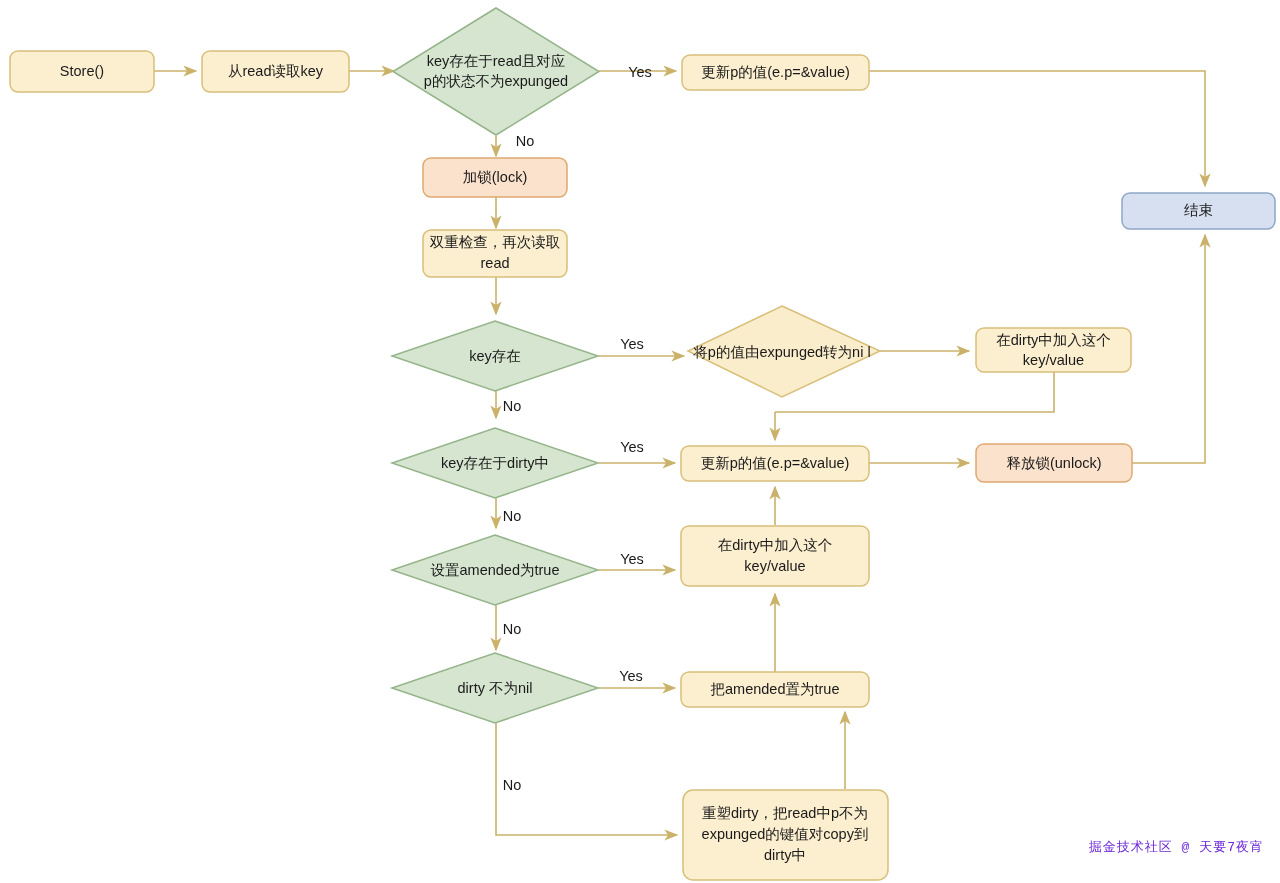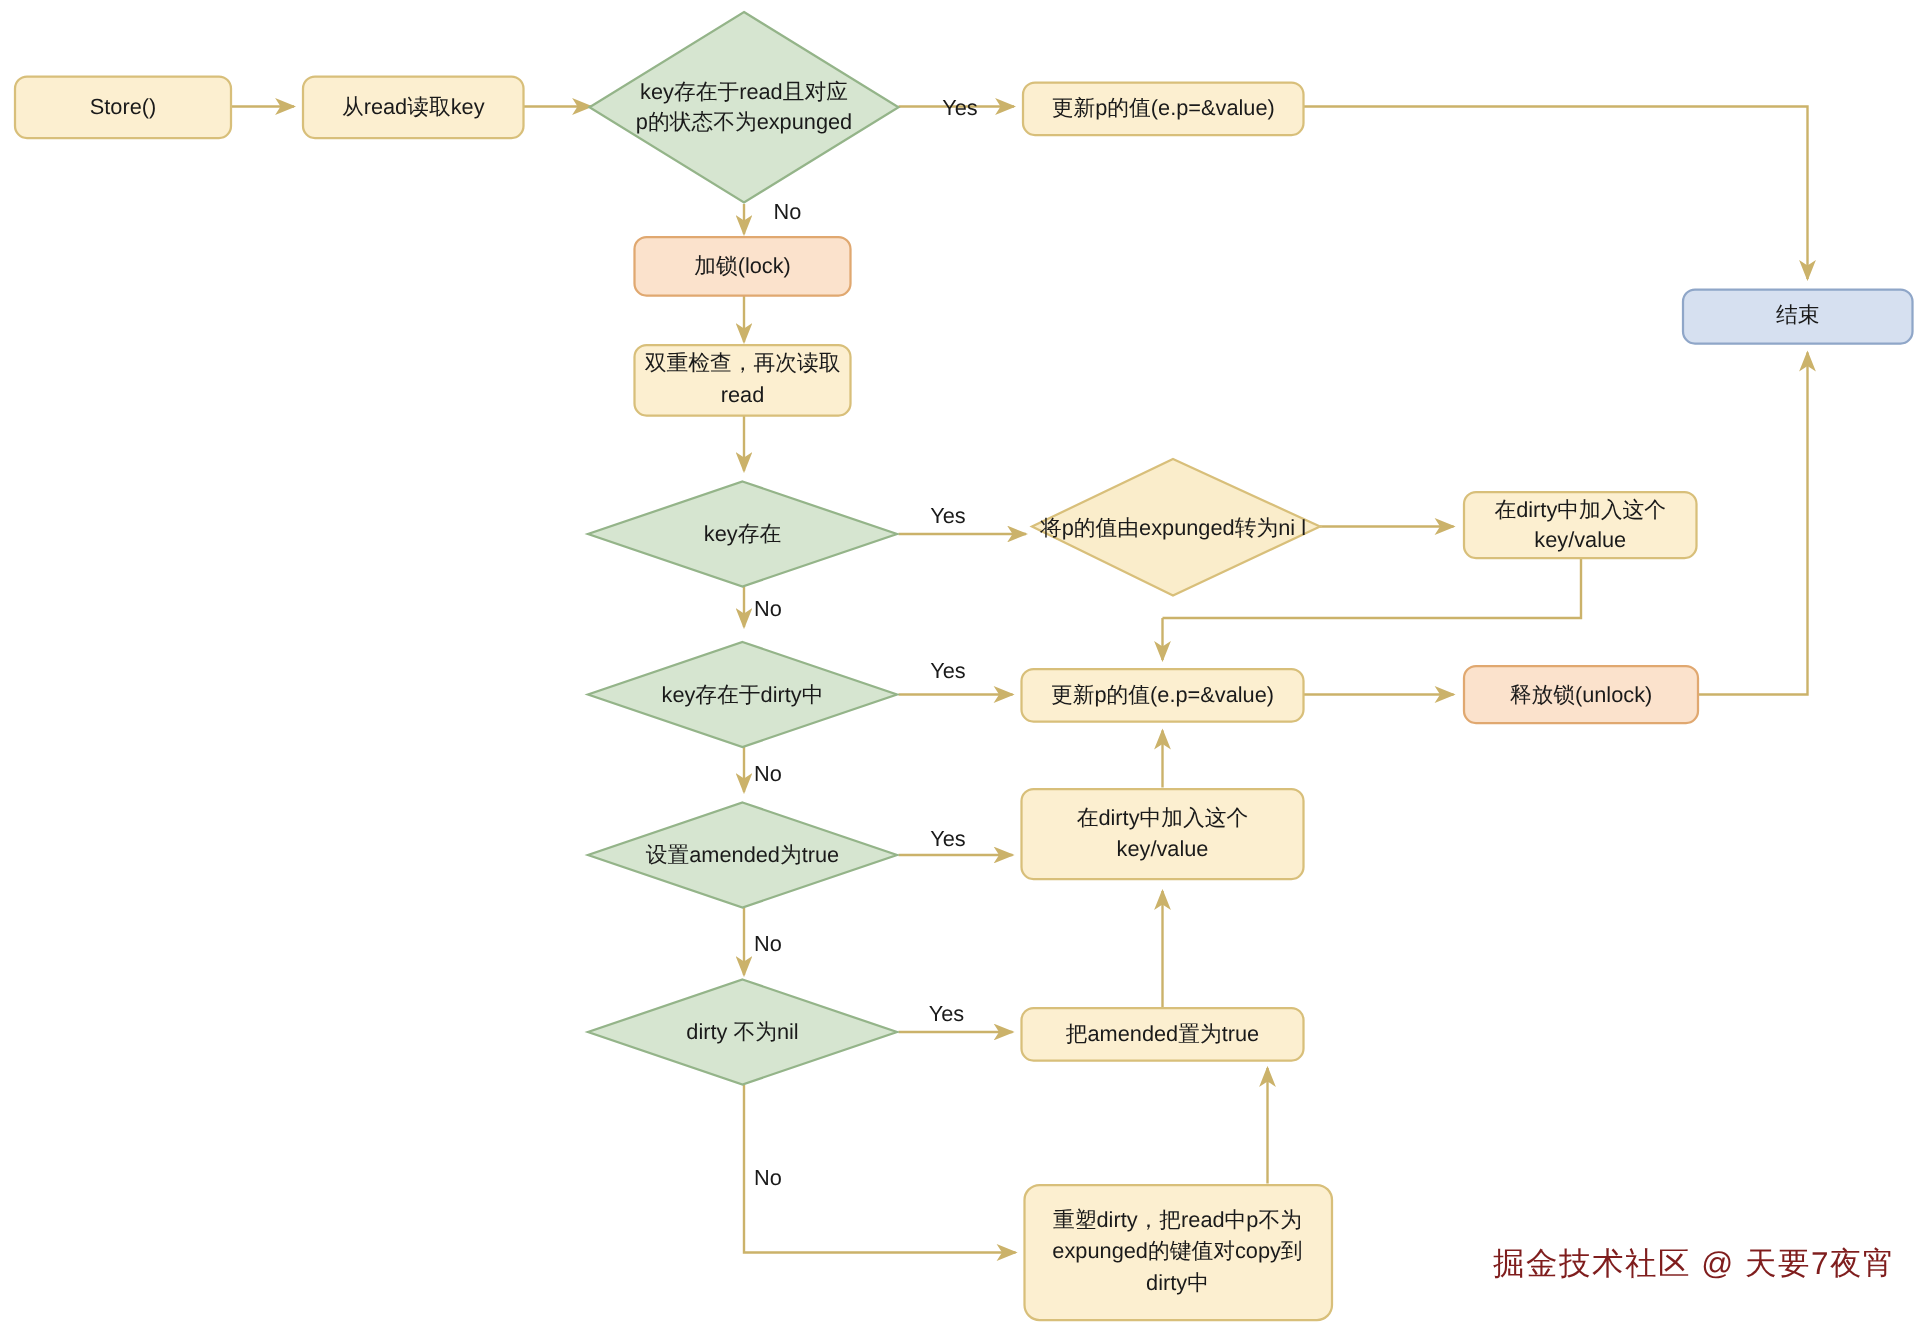--- a/index.html
+++ b/index.html
@@ -33,23 +33,23 @@
     font-family: "Liberation Sans", "DejaVu Sans", sans-serif;
     font-size: 14.5px;
     fill: #1a1a1a;
     text-anchor: middle;
     dominant-baseline: middle;
   }
   .watermark {
     position: absolute;
     right: 16px;
     bottom: 27px;
-    font-family: Liberation Sans, sans-serif;
-    font-size: 21px;
-    color: #7f1d1d;
+    font-family: Liberation Mono, monospace;
+    font-size: 13px;
+    color: #6d28d9;
     letter-spacing: 1px;
     white-space: nowrap;
     user-select: none;
   }
   .edge-path {
     fill: none;
     stroke: #cbb26a;
     stroke-width: 1.6;
   }
 </style>

